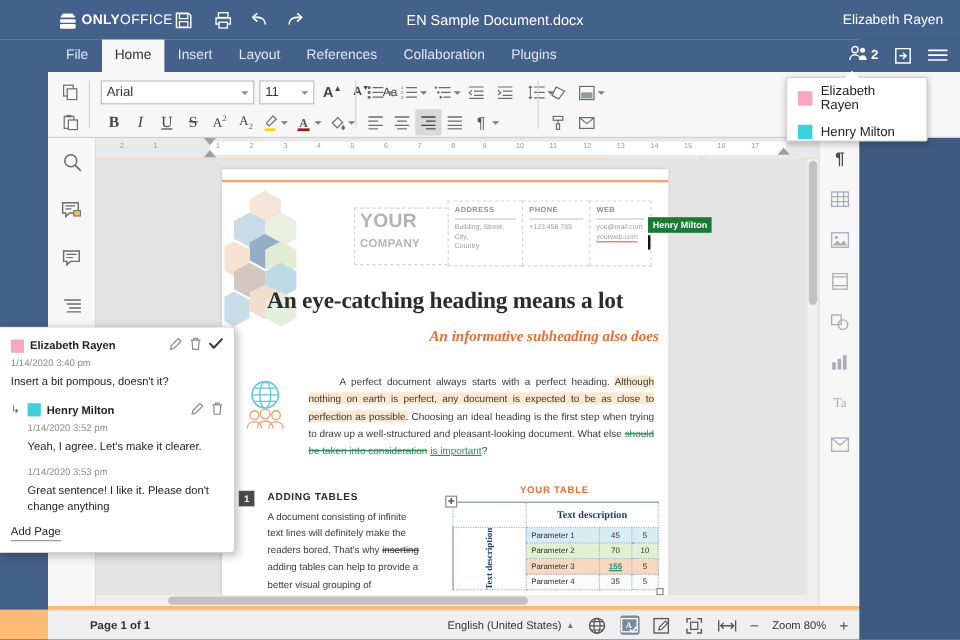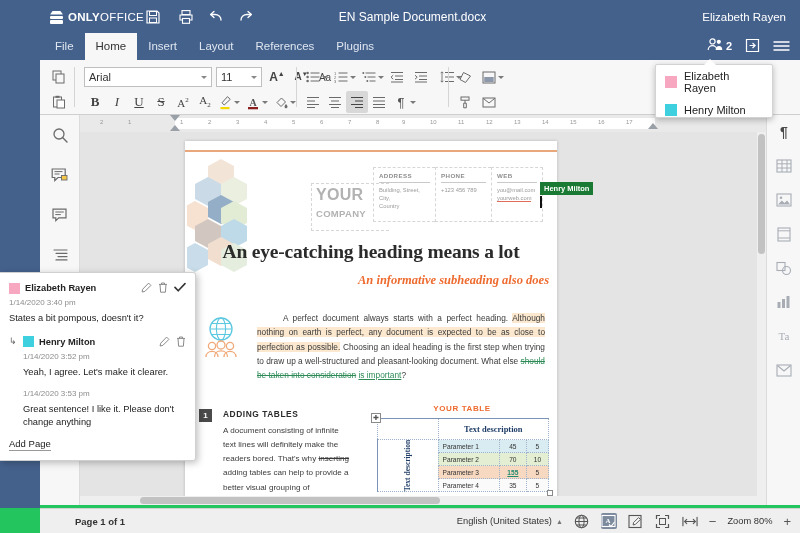--- a/index.html
+++ b/index.html
@@ -4,22 +4,22 @@
 <style>
   * { box-sizing: border-box; margin: 0; padding: 0; }
   html, body {
     width: 800px; height: 533px;
     font-family: "Liberation Sans", sans-serif;
     overflow: hidden;
     background: #3f5a80;
   }
   #app {
     position: relative;
-    width: 800px; height: 533px;
-    background: #22c55e;
+    width: 716px; height: 533px;
+    background: #fdba74;
   }
 
   
   .titlebar {
     position: absolute; left: 0; top: 0; width: 800px; height: 33px;
     background: #44618c;
   }
   .logo {
     position: absolute; left: 50px; top: 17px;
     transform: translateY(-50%);
@@ -167,23 +167,23 @@
   .page {
     position: absolute; left: 105px; top: 9px; width: 372px; height: 400px;
     background: #fff; box-shadow: 0 0 3px rgba(0,0,0,.2);
   }
   .page-top-rule { position: absolute; left: 0; top: 9px; width: 372px; height: 2px; background: #e8a87c; }
 
   .hexart { position: absolute; left: 2px; top: 14px; width: 68px; height: 120px; }
 
   .letterhead { position: absolute; left: 110px; top: 26px; width: 248px; height: 55px; }
   .lh-company {
-    position: absolute; left: 0; top: 16px; width: 78px;
+    position: absolute; left: 0; top: 6px; width: 78px;
     color: #b2b2b2; font-weight: 700; line-height: 1.12;
-    border: 1px dashed #d6d6d6; border-right: none; height: 48px; padding: 2px 4px; margin-left: 16px;
+    border: 1px dashed #d6d6d6; border-right: none; height: 48px; padding: 2px 4px;
   }
   .lh-company .l1 { font-size: 16px; letter-spacing: .3px; }
   .lh-company .l2 { font-size: 9.5px; letter-spacing: .3px; margin-top: 5px; }
   .lh-col {
     position: absolute; top: 0; height: 55px; border: 1px dashed #d6d6d6;
     border-right: none; padding: 4px 5px 0 5px;
   }
   .lh-col:last-child { border-right: 1px dashed #d6d6d6; }
   .lh-h { font-size: 6.2px; font-weight: 700; color: #8e8e8e; letter-spacing: .4px; }
   .lh-line { height: 1px; background: #c9c9c9; margin: 2.5px 0 3px; }
@@ -377,20 +377,21 @@
     <div class="user-name">Elizabeth Rayen</div>
   </div>
 
   <div class="menubar">
     <div class="tabs">
       <div class="tab">File</div>
       <div class="tab active">Home</div>
       <div class="tab">Insert</div>
       <div class="tab">Layout</div>
       <div class="tab">References</div>
+      <div class="tab">Collaboration</div>
       <div class="tab">Plugins</div>
     </div>
     <div class="menu-right">
       <div class="mr-item">
         <span>
           <svg width="17" height="15" viewBox="0 0 17 15">
               <circle cx="5.5" cy="4.4" r="2.6" fill="none" stroke="#fff" stroke-width="1.2"></circle>
               <path d="M1.2 13c0-2.6 1.9-4.3 4.3-4.3S9.8 10.4 9.8 13" fill="none" stroke="#fff" stroke-width="1.2"></path>
               <circle cx="11.8" cy="4.8" r="2.1" fill="#fff"></circle>
               <path d="M8.6 13c0-2.4 1.5-3.9 3.4-3.9s3.3 1.5 3.3 3.9" fill="#fff"></path>
@@ -835,21 +836,21 @@
             </svg>
         </span>
         <span>
           <svg width="12" height="11" viewBox="0 0 12 11">
               <path d="M1 5.4l3.2 3.4L11 1.6" fill="none" stroke="#333" stroke-width="1.6" stroke-linecap="round" stroke-linejoin="round"></path>
             </svg>
         </span>
       </span>
     </div>
     <div class="c-date">1/14/2020 3:40 pm</div>
-    <div class="c-text">States a bit pompous, doesn't it?</div>
+    <div class="c-text">Insert a bit pompous, doesn't it?</div>
 
     <div class="c-reply">
       <span class="reply-arrow">↳</span>
       <div class="c-head">
         <span class="c-avatar" style="background:#3fd0e0"></span>
         <span class="c-name">Henry Milton</span>
         <span class="c-acts">
           <span><svg width="11" height="11" viewBox="0 0 11 11">
                 <path d="M7.6 1.1l2.3 2.3-6 6-2.8.6.6-2.8z" fill="none" stroke="#8a8a8a" stroke-width="1"></path>
               </svg></span>

